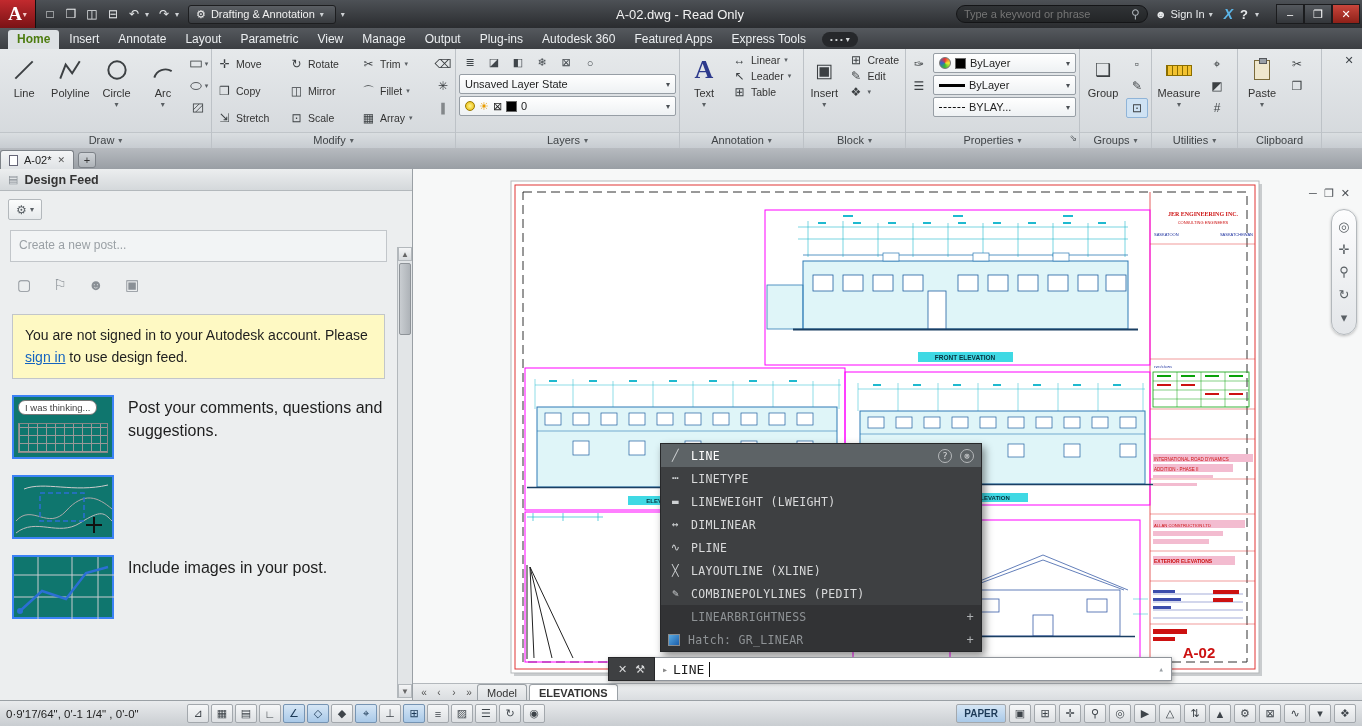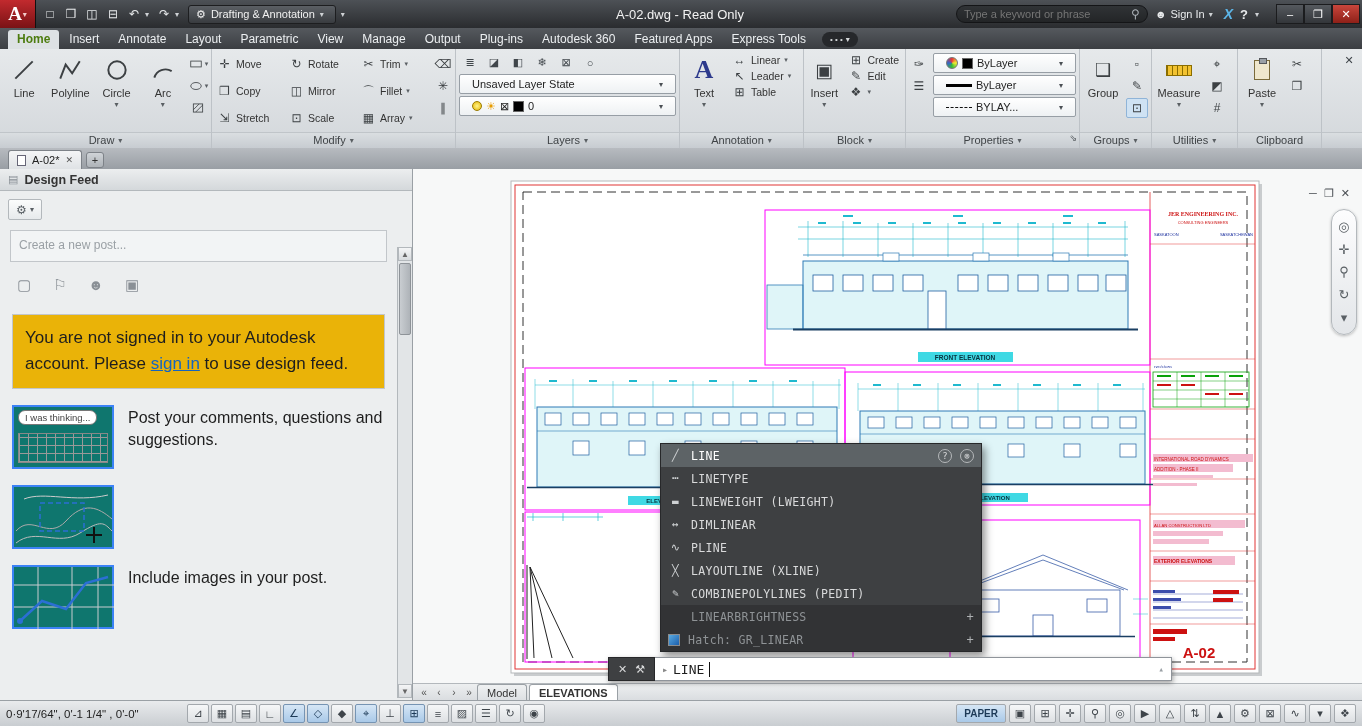--- a/index.html
+++ b/index.html
@@ -51,56 +51,56 @@
   .mbtn svg{width:16px;height:14px;stroke:#3c4043;stroke-width:1.4;fill:none}
   .mbtn .mcrt{font-size:7px;color:#5a5f63}
   .mbtn.pressed{background:#cfe2f3;border:1px solid #8fb4d8}
   .smallgrid{display:grid;grid-template-columns:repeat(3,72px);grid-auto-rows:26px;align-content:start;row-gap:1px}
   .sbtn{display:flex;align-items:center;gap:4px;font-size:10.5px;color:#333;padding:0 3px;border-radius:2px}
   .sicon{width:15px;text-align:center;font-size:12px;color:#3c4043}
   .scrt{font-size:7px;color:#5a5f63}
   .vcol{display:flex;flex-direction:column;gap:2px;padding:2px 1px;flex:1}
   .iconrow{display:flex;gap:2px}
   .tinybtn{width:22px;height:19px;display:flex;align-items:center;justify-content:center;font-size:11px;color:#40464b;border-radius:2px}
-  .combo{display:flex;align-items:center;gap:4px;border:1px solid #979ea5;background:linear-gradient(#ffffff,#eef1f3);height:20px;font-size:11px;color:#222;padding:0 12px;border-radius:2px}
+  .combo{display:flex;align-items:center;gap:4px;border:1px solid #979ea5;background:linear-gradient(#ffffff,#eef1f3);height:20px;font-size:11px;color:#222;padding:0 5px;border-radius:2px}
   .combo .flex{flex:1}
   .combo .ccrt{font-size:8px;color:#4a4f54}
   .swatch{width:11px;height:11px;background:#000;border:1px solid #666;flex:none}
   .cwheel{width:12px;height:12px;border-radius:50%;background:conic-gradient(#e33,#ee3,#3b3,#36c,#e33);border:1px solid #777;flex:none}
   .bulb{width:10px;height:10px;border-radius:50%;background:radial-gradient(#fff48c,#e8b500);border:1px solid #9a7b00;flex:none}
   .sun{color:#e89c00;font-size:11px}
   .lwico{width:26px;height:10px;flex:none;background:linear-gradient(#000 0 0) center/100% 3px no-repeat}
   .ltico{width:26px;height:0;flex:none;border-top:1px dashed #111}
   .ruler{width:26px;height:11px;background:#f2c230;border:1px solid #8a6d00;background-image:repeating-linear-gradient(90deg,#8a6d00 0 1px,transparent 1px 5px)}
   .clip{width:16px;height:20px;background:#efe7cd;border:1px solid #7a6a3a;position:relative}
   .clip:before{content:"";position:absolute;left:4px;top:-3px;width:6px;height:4px;background:#9aa0a6;border:1px solid #55585c}
   .bigA{font-size:26px;font-weight:bold;color:#2d3a8c;font-family:"Liberation Serif",serif}
 
   
-  .filebar{position:absolute;top:148px;left:0;right:0;height:21px;background:linear-gradient(#b7bbc0,#999ea4);display:flex;align-items:flex-end;padding-left:8px;gap:4px;z-index:47}
+  .filebar{position:absolute;top:148px;left:0;right:0;height:21px;background:linear-gradient(#b7bbc0,#999ea4);display:flex;align-items:flex-end;padding-left:0;gap:4px;z-index:47}
   .ftab{height:19px;display:flex;align-items:center;gap:6px;background:linear-gradient(#f4f5f6,#dfe2e5);border:1px solid #7d8288;border-bottom:none;border-radius:3px 3px 0 0;padding:0 8px;font-size:11px;color:#222}
   .dwgico{width:9px;height:11px;background:#fff;border:1px solid #667;flex:none}
   .ftab .x{font-size:9px;color:#555}
   .plustab{width:18px;height:16px;margin-bottom:1px;border-radius:3px;background:linear-gradient(#cfd3d7,#aeb3b8);border:1px solid #7d8288;display:flex;align-items:center;justify-content:center;font-size:11px;color:#333}
 
   
   .main{position:absolute;top:169px;left:0;right:0;bottom:26px}
 
   
   .palette{position:absolute;left:0;top:0;bottom:0;width:413px;background:#eceeef;border-right:1px solid #9aa0a5}
   .p-header{height:22px;background:linear-gradient(#eceeef,#d4d8db);border-bottom:1px solid #b3b8bc;display:flex;align-items:center;gap:6px;padding:0 8px;font-size:12.5px;font-weight:bold;color:#333}
   .p-hicon{color:#8a9096;font-size:11px;font-weight:normal}
   .p-body{position:absolute;top:22px;left:0;right:15px;bottom:0;overflow:hidden}
   .gear-row{padding:8px 8px 2px 8px}
   .gearbtn{width:34px;height:21px;border:1px solid #b3b8bc;border-radius:2px;background:linear-gradient(#fbfcfc,#e7eaec);display:inline-flex;align-items:center;justify-content:center;gap:3px;font-size:12px;color:#5a6065}
   .gearbtn .crt{font-size:8px}
   .postbox{margin:8px 10px 4px 10px;border:1px solid #c2c6ca;background:#f2f4f5;height:32px;padding:7px 8px;color:#9aa0a5;font-size:12px}
   .picons{display:flex;gap:16px;padding:10px 14px 6px 14px;color:#8a9096;font-size:15px}
   .picon{width:20px;text-align:center}
-  .notice{margin:14px 12px;background:#eab308;border:1px solid #c2c6ca;padding:10px 12px;font-size:17px;color:#1e1e1e;line-height:1.55}
+  .notice{margin:14px 12px;background:#fef9c3;border:1px solid #c2c6ca;padding:10px 12px;font-size:14px;color:#1e1e1e;line-height:1.55}
   .notice a{color:#1464c0;text-decoration:underline}
   .tip{display:flex;gap:14px;margin:16px 12px 0 12px;align-items:flex-start}
   .tip-art{width:102px;height:64px;background:#0f766e;border:2px solid #3b82f6;position:relative;flex:none;overflow:visible}
   .tip-text{font-size:16px;color:#1e1e1e;line-height:1.4;padding-top:2px}
   .bubble{position:absolute;left:4px;top:3px;background:#fff;border:1px solid #777;border-radius:7px;font-size:9.5px;color:#444;padding:1px 6px;white-space:nowrap}
   .keys{position:absolute;left:4px;right:4px;bottom:4px;height:30px;border:1px solid #888;background-image:repeating-linear-gradient(90deg,#999 0 1px,transparent 1px 9px),repeating-linear-gradient(0deg,#999 0 1px,transparent 1px 8px)}
   .p-scroll{position:absolute;right:0;top:78px;bottom:2px;width:15px;background:#e2e5e7;border-left:1px solid #b3b8bc}
   .p-scroll .sa{position:absolute;left:0;right:0;height:14px;display:flex;align-items:center;justify-content:center;font-size:8px;color:#666;background:linear-gradient(#f4f5f6,#d8dbde);border:1px solid #b3b8bc}
   .p-scroll .sa.up{top:0}.p-scroll .sa.dn{bottom:0}
   .p-thumb{position:absolute;left:1px;right:1px;top:16px;height:72px;background:linear-gradient(90deg,#c9cdd1,#aeb3b8);border:1px solid #8e9398;border-radius:2px}

